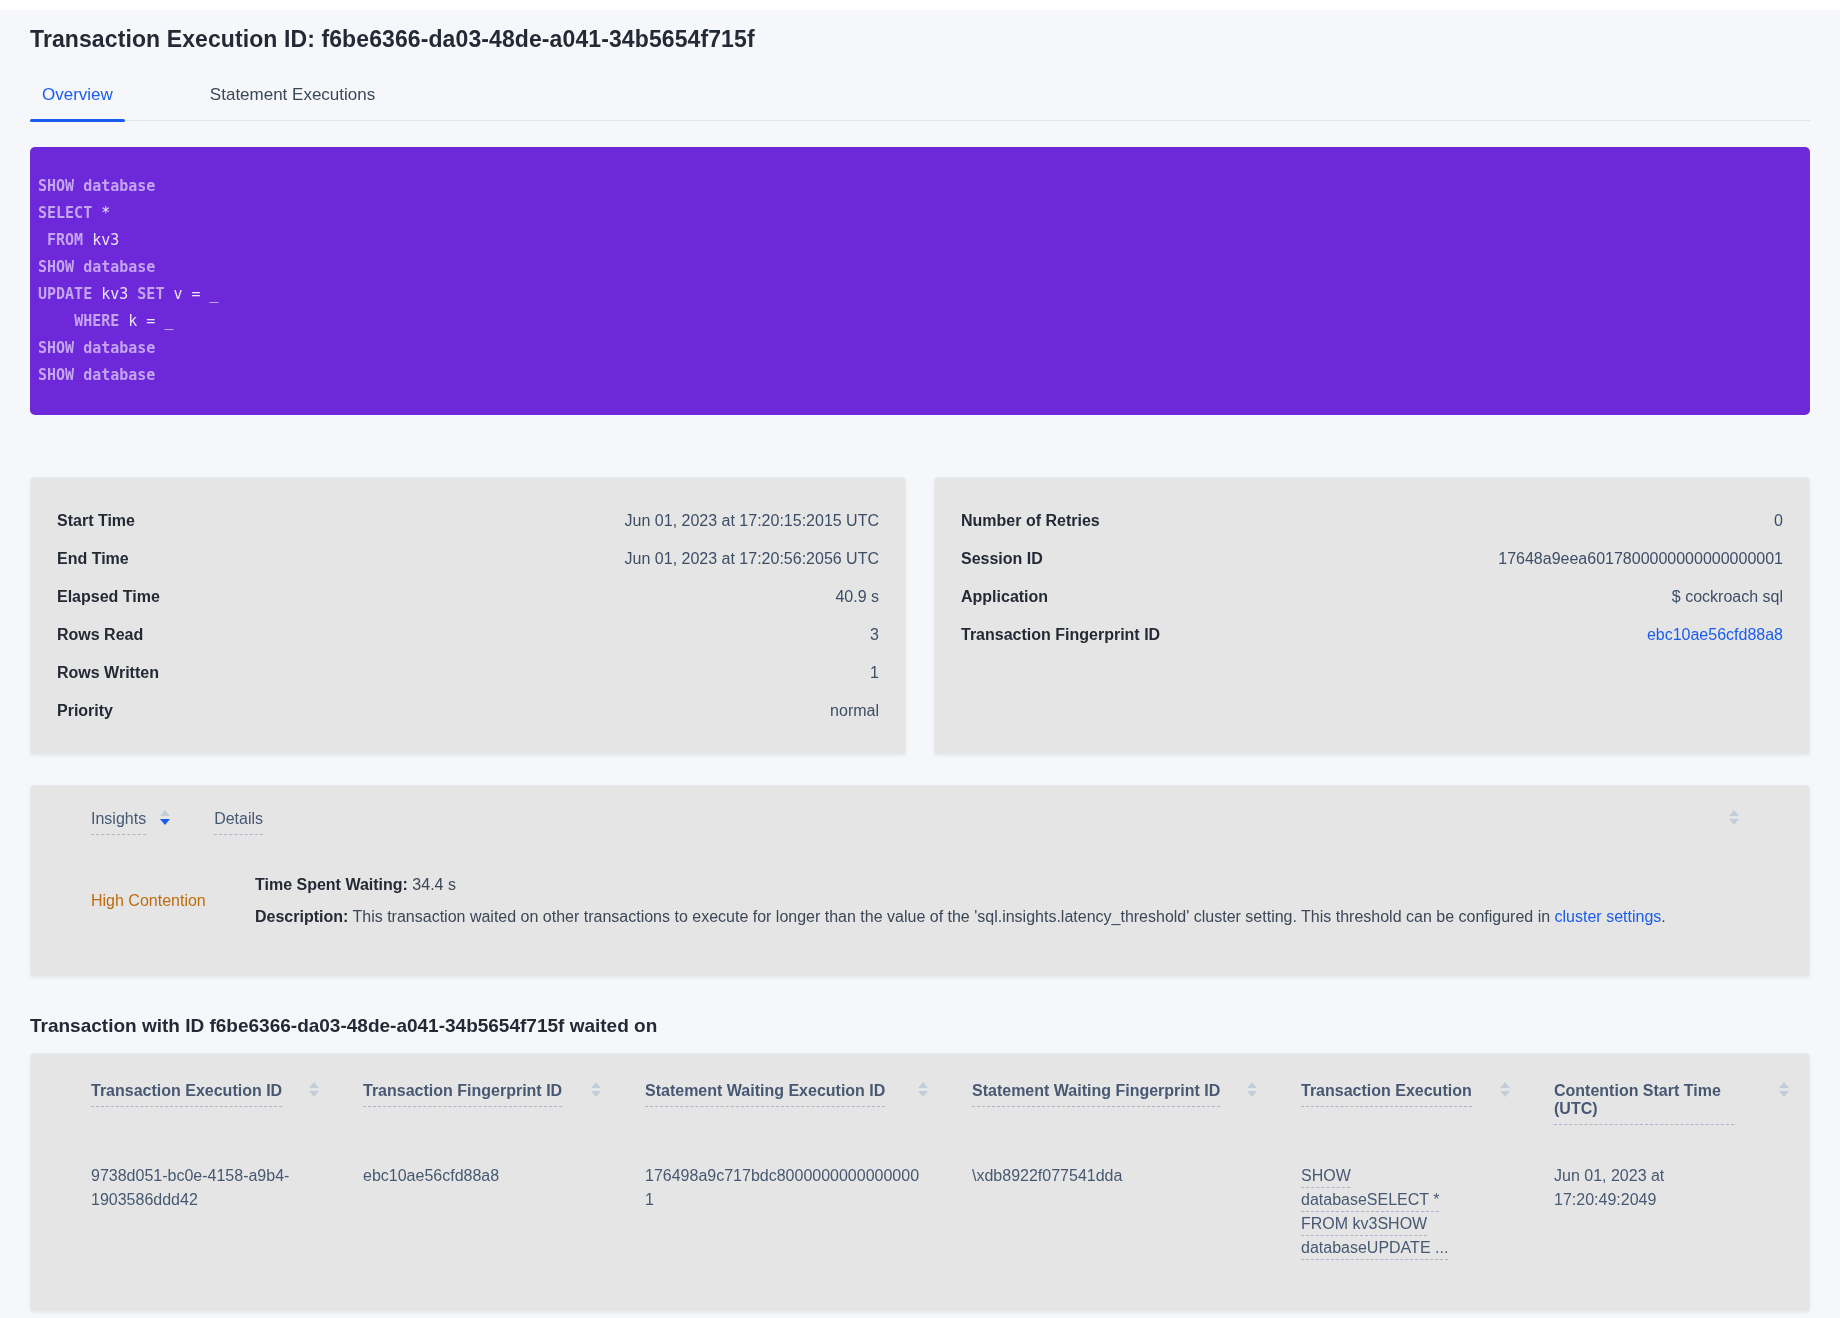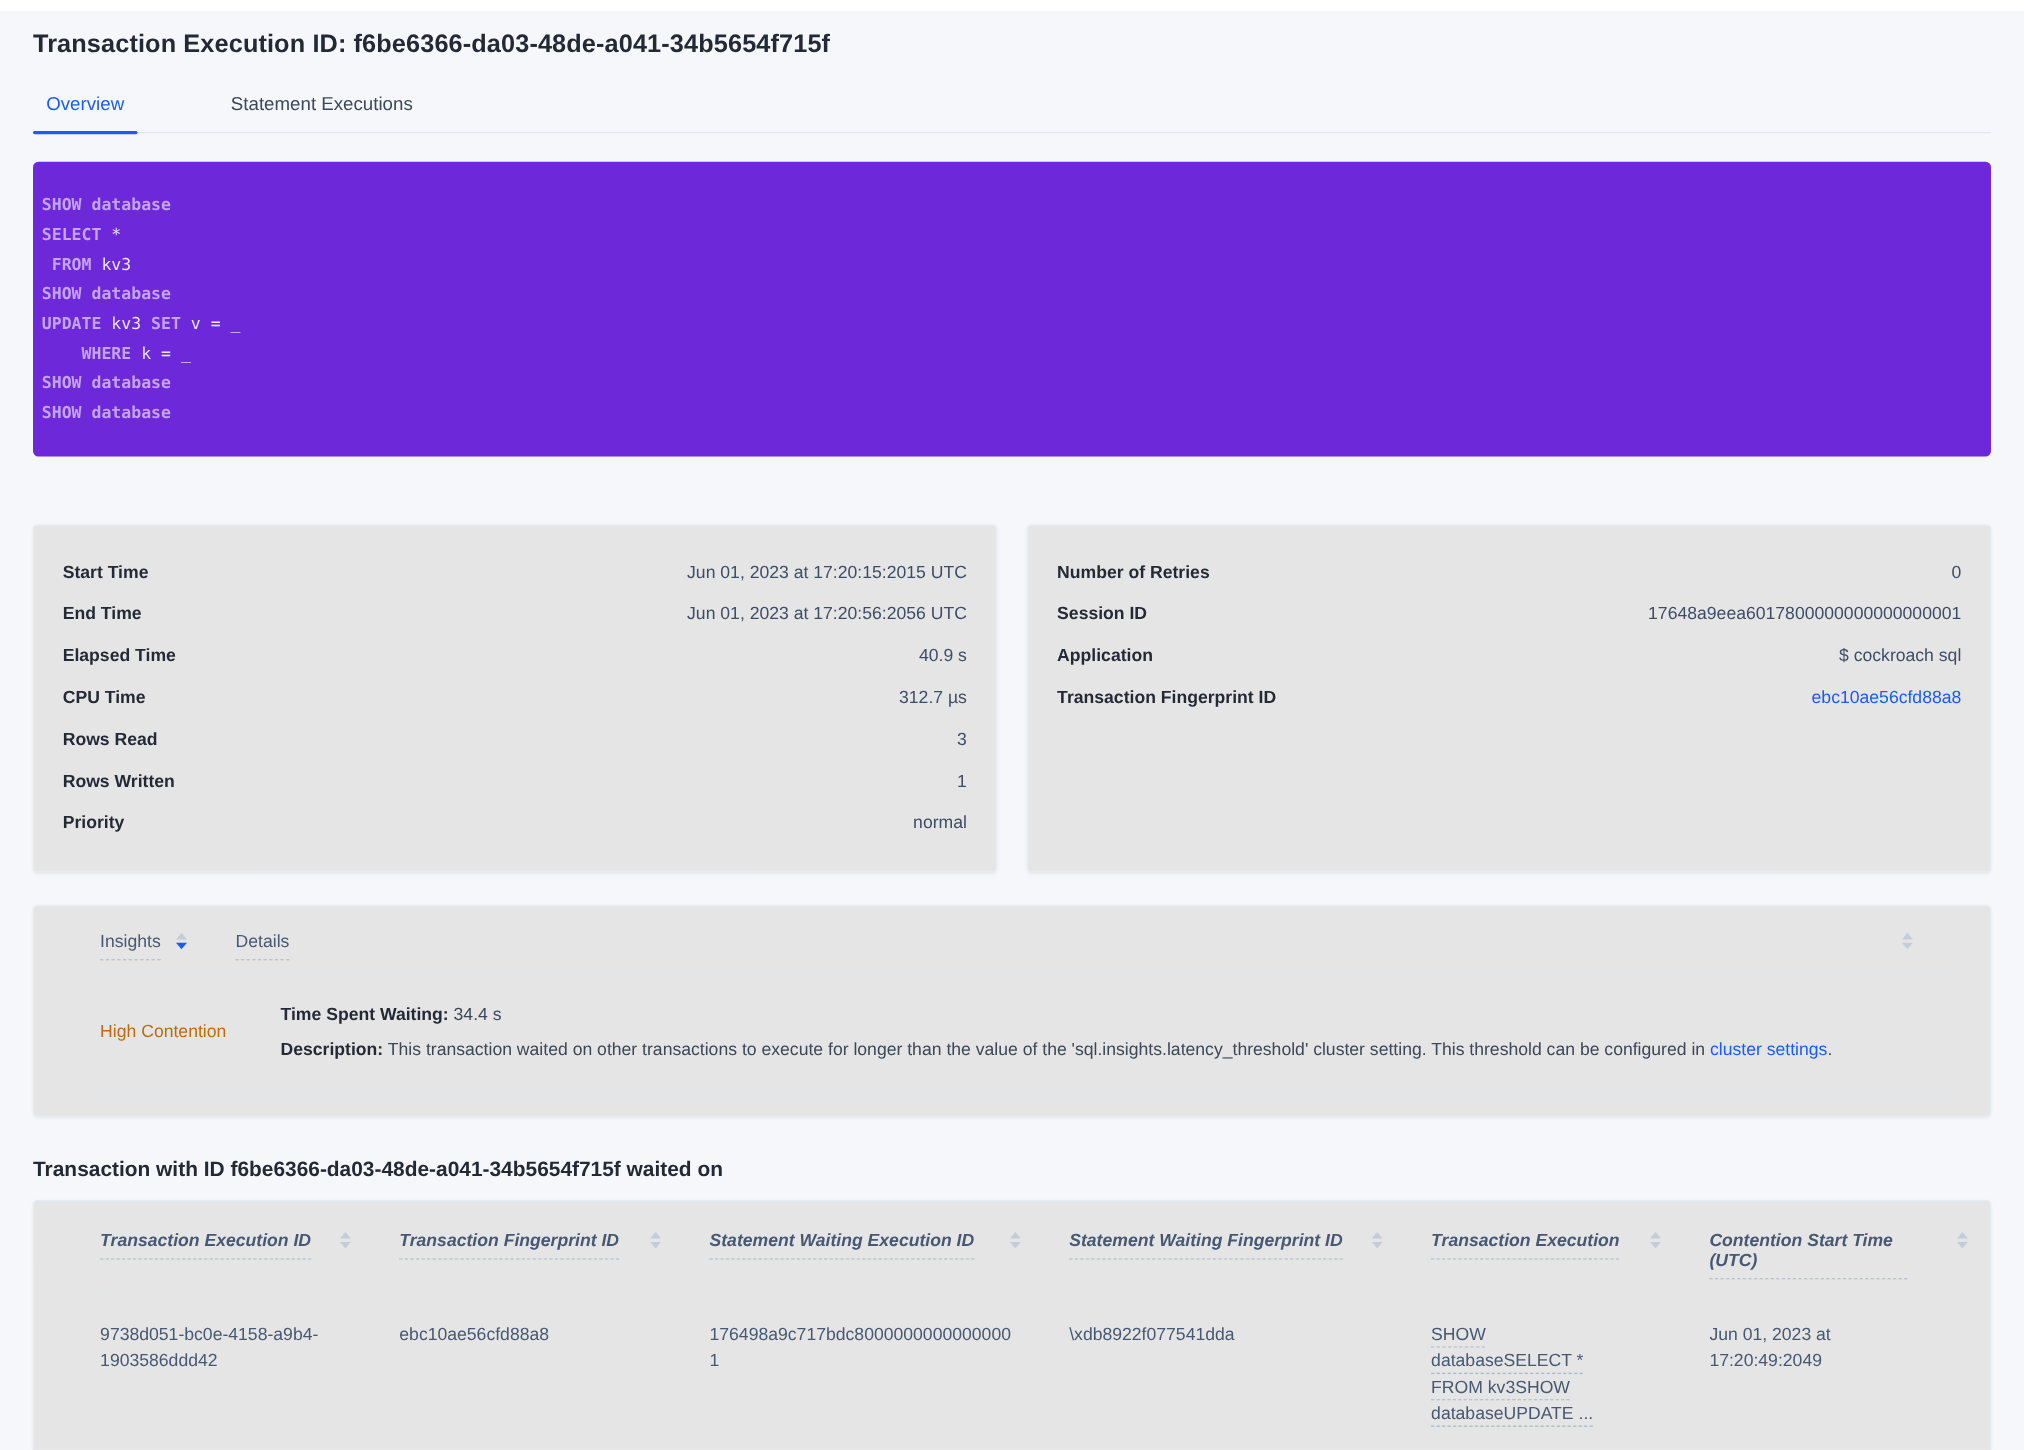--- a/index.html
+++ b/index.html
@@ -148,21 +148,21 @@
   .whead .hcell {
     display: flex;
     align-items: flex-start;
     justify-content: space-between;
     padding-right: 44px;
     font-size: 16px;
     font-weight: 700;
     color: #475872;
   }
   .whead .hcell:last-child { padding-right: 4px; gap: 33px; }
-  .whead .hcell .dashed { margin-right: 12px; font-style: italic; }
+  .whead .hcell .dashed { margin-right: 12px; }
   .wrow { padding: 24px 0 30px; border-bottom: 1px solid #e0e6ee; }
   .wrow .cell {
     font-size: 16px;
     color: #475872;
     line-height: 1.5;
     padding-right: 48px;
     overflow-wrap: break-word;
   }
   .cell .exec-link {
     color: #475872;
@@ -205,24 +205,20 @@
           <span class="kv-label">Start Time</span>
           <span class="kv-value">Jun 01, 2023 at 17:20:15:2015 UTC</span>
         </div>
         <div class="kv-row">
           <span class="kv-label">End Time</span>
           <span class="kv-value">Jun 01, 2023 at 17:20:56:2056 UTC</span>
         </div>
         <div class="kv-row">
           <span class="kv-label">Elapsed Time</span>
           <span class="kv-value">40.9 s</span>
-        </div>
-        <div class="kv-row">
-          <span class="kv-label">CPU Time</span>
-          <span class="kv-value">312.7 µs</span>
         </div>
         <div class="kv-row">
           <span class="kv-label">Rows Read</span>
           <span class="kv-value">3</span>
         </div>
         <div class="kv-row">
           <span class="kv-label">Rows Written</span>
           <span class="kv-value">1</span>
         </div>
         <div class="kv-row">

